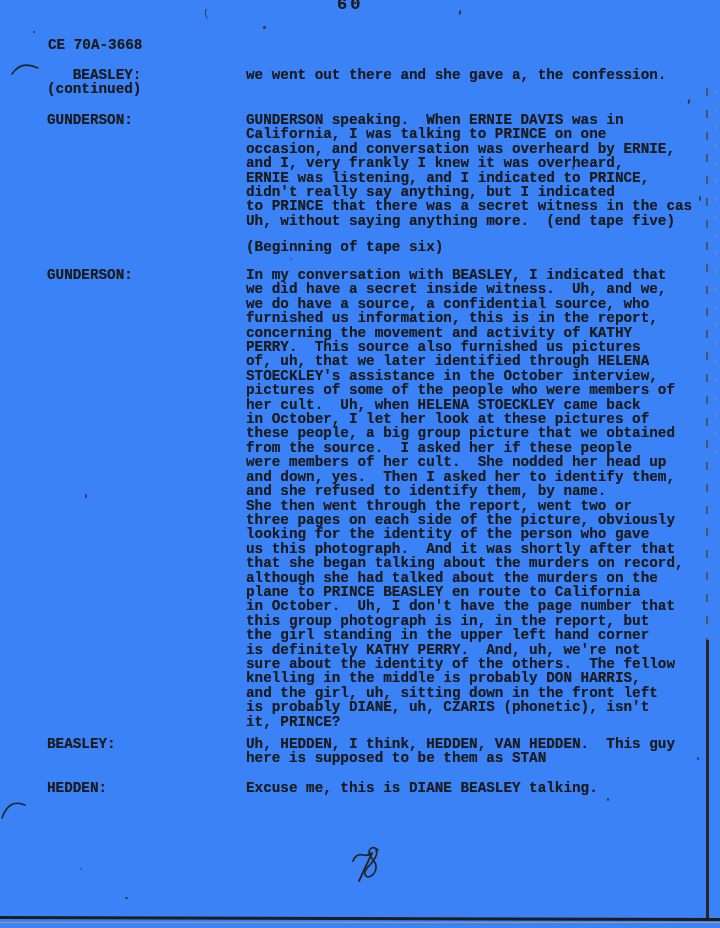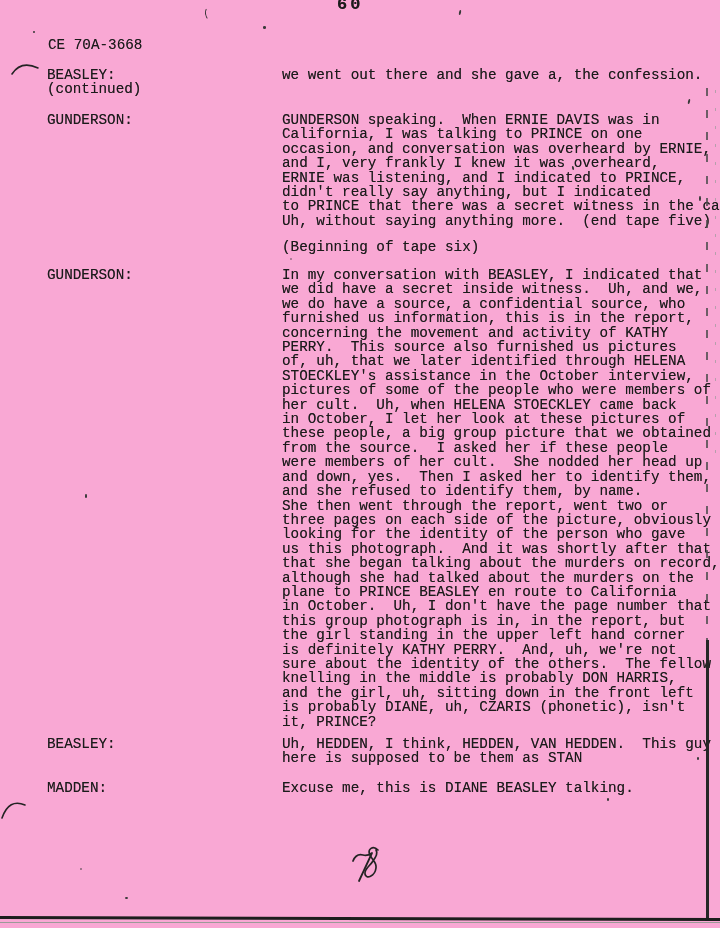--- a/index.html
+++ b/index.html
@@ -5,38 +5,38 @@
   html,body{margin:0;padding:0;}
   body{
     width:720px;height:928px;
     background:#e9e9e7;
     font-family:"Liberation Mono","DejaVu Sans Mono",monospace;
     overflow:hidden;
   }
   .page{
     position:relative;
     width:720px;height:928px;
-    background:#f9a8d4;
+    background:#3b82f6;
     color:#1b1b1b;
     overflow:hidden;
   }
   .tw{ 
     font-family:"Liberation Mono","DejaVu Sans Mono",monospace;
-    font-weight:400;
+    font-weight:700;
     font-size:14.3px;
     line-height:14.4px;
     letter-spacing:0;
     white-space:pre;
     color:#1b1b1b;
     text-shadow:0 0 .4px rgba(20,20,20,.55);
   }
   .abs{position:absolute;}
   .entry{position:absolute;left:47px;width:660px;}
-  .entry .speaker{position:absolute;left:0;top:0;}
-  .entry .body{position:absolute;left:199px;top:0;margin-left:36px;}
+  .entry .speaker{position:absolute;left:0;top:0;text-align:right;}
+  .entry .body{position:absolute;left:199px;top:0;}
   .pageno{
     position:absolute;left:337px;top:-2px;
     font-weight:700;font-size:17px;letter-spacing:3px;
     text-shadow:0 0 .5px rgba(20,20,20,.6);
   }
   
   .edge-right-dashed{
     position:absolute;left:706px;top:88px;width:2px;height:552px;
     background:repeating-linear-gradient(to bottom,#4a4a4a 0 8px,transparent 8px 22px);
     opacity:.8;
@@ -135,21 +135,21 @@
 it, PRINCE?</div>
   </div>
 
   <div class="entry" style="top:737px;">
     <div class="speaker tw">BEASLEY:</div>
     <div class="body tw">Uh, HEDDEN, I think, HEDDEN, VAN HEDDEN.  This guy
 here is supposed to be them as STAN</div>
   </div>
 
   <div class="entry" style="top:781px;">
-    <div class="speaker tw">MADDEN:</div>
+    <div class="speaker tw">HEDDEN:</div>
     <div class="body tw">Excuse me, this is DIANE BEASLEY talking.</div>
   </div>
 
   <svg class="ink" style="left:8px;top:56px;" width="40" height="26" viewBox="0 0 40 26">
     <path d="M4,18 Q13,4 30,12" stroke-width="1.6"></path>
   </svg>
 
   <svg class="ink" style="left:0px;top:792px;" width="34" height="32" viewBox="0 0 34 32">
     <path d="M2,26 Q9,6 25,13" stroke-width="1.6"></path>
   </svg>

